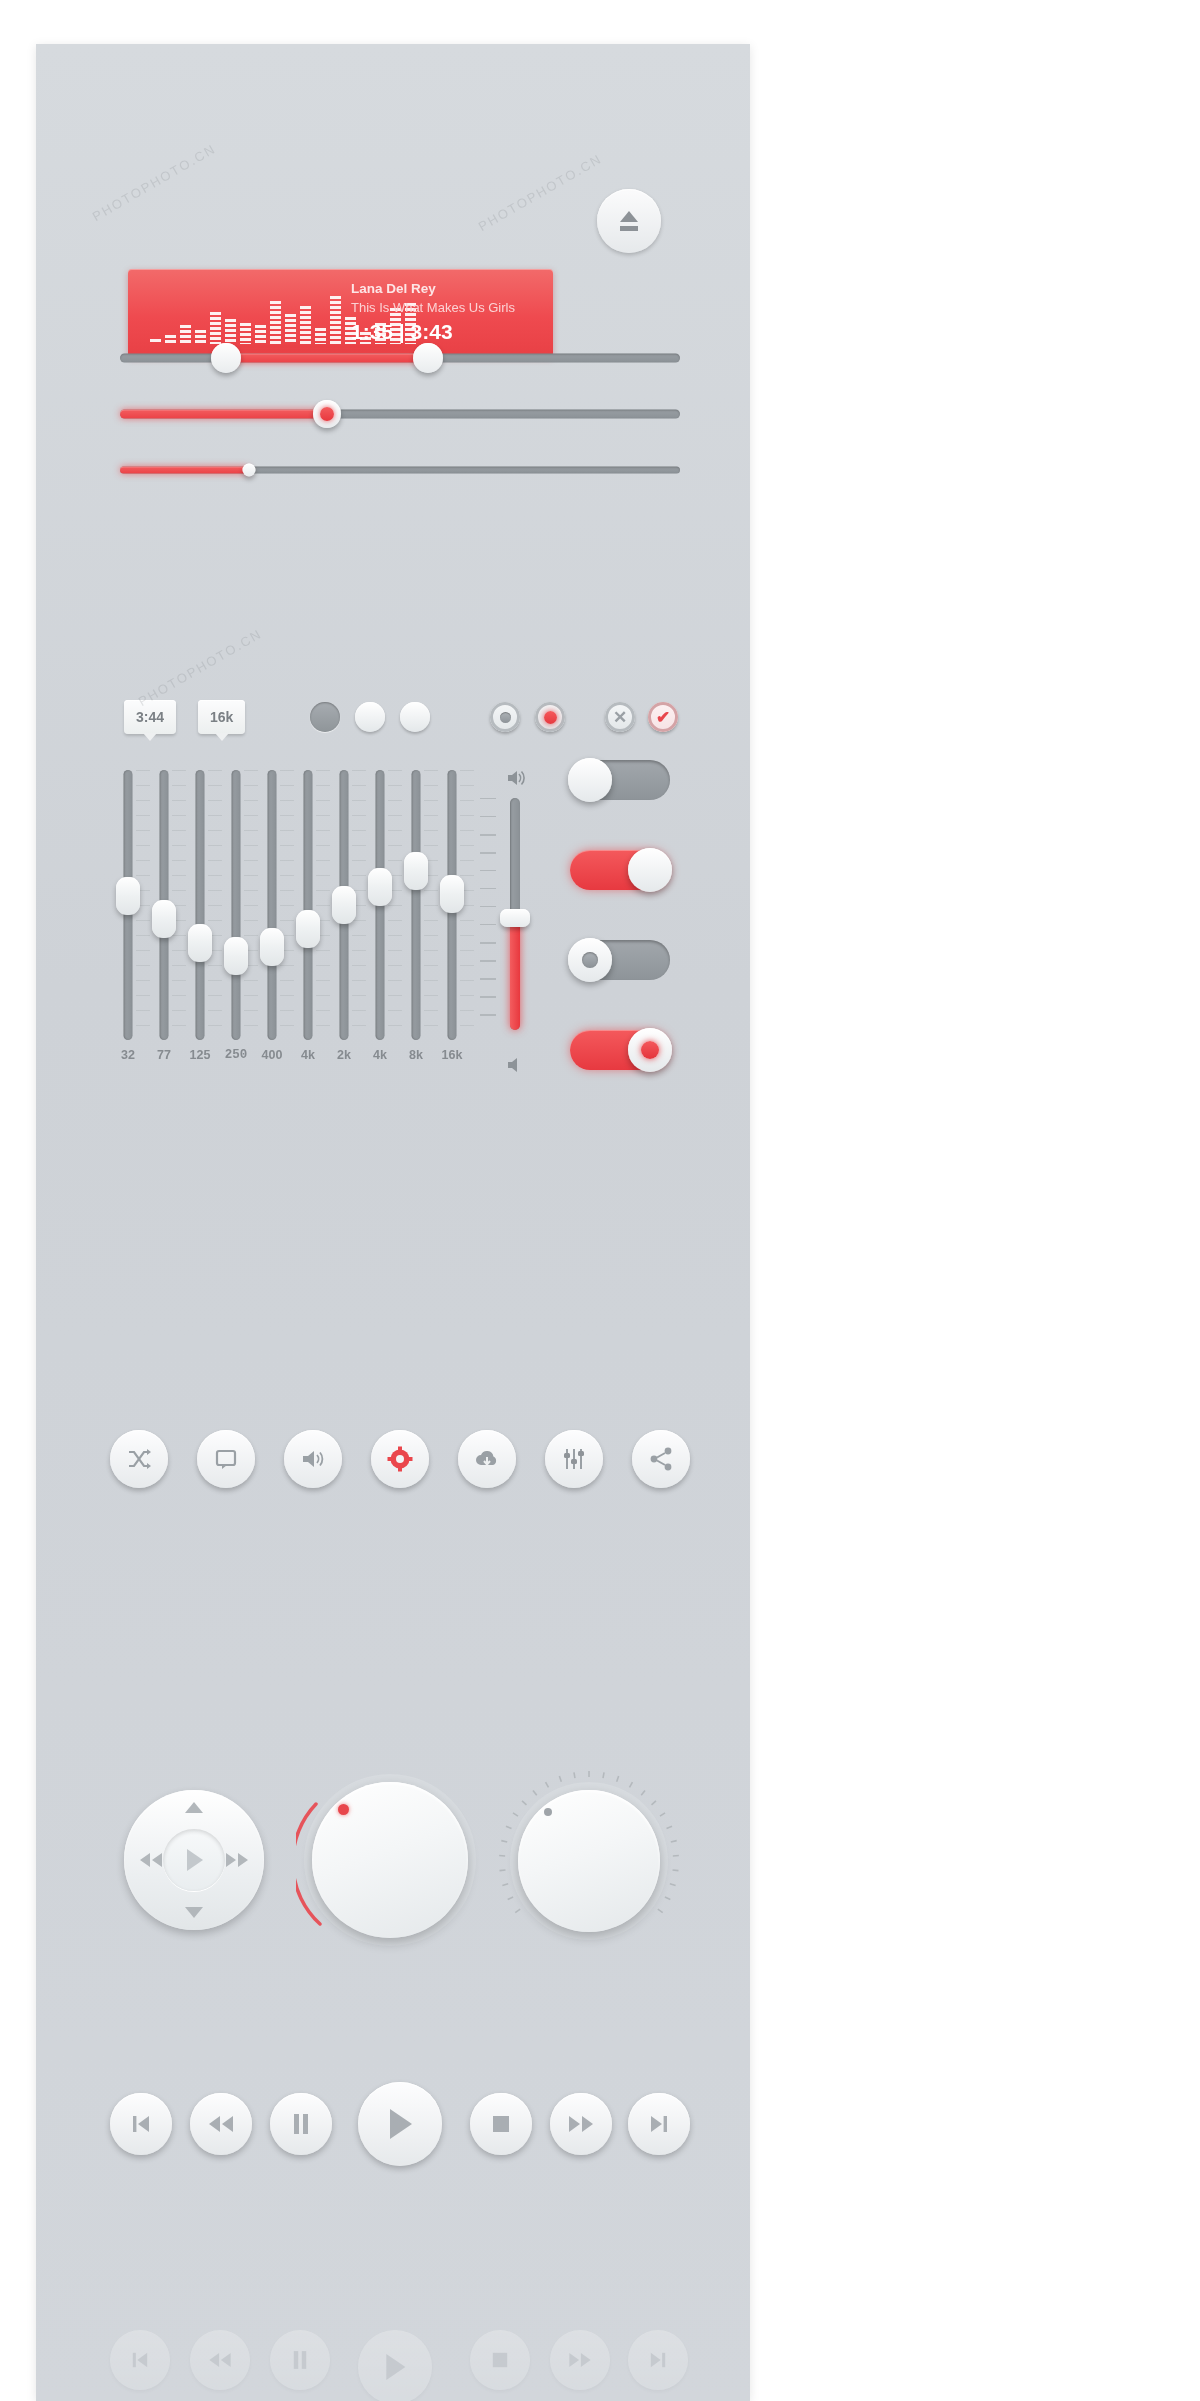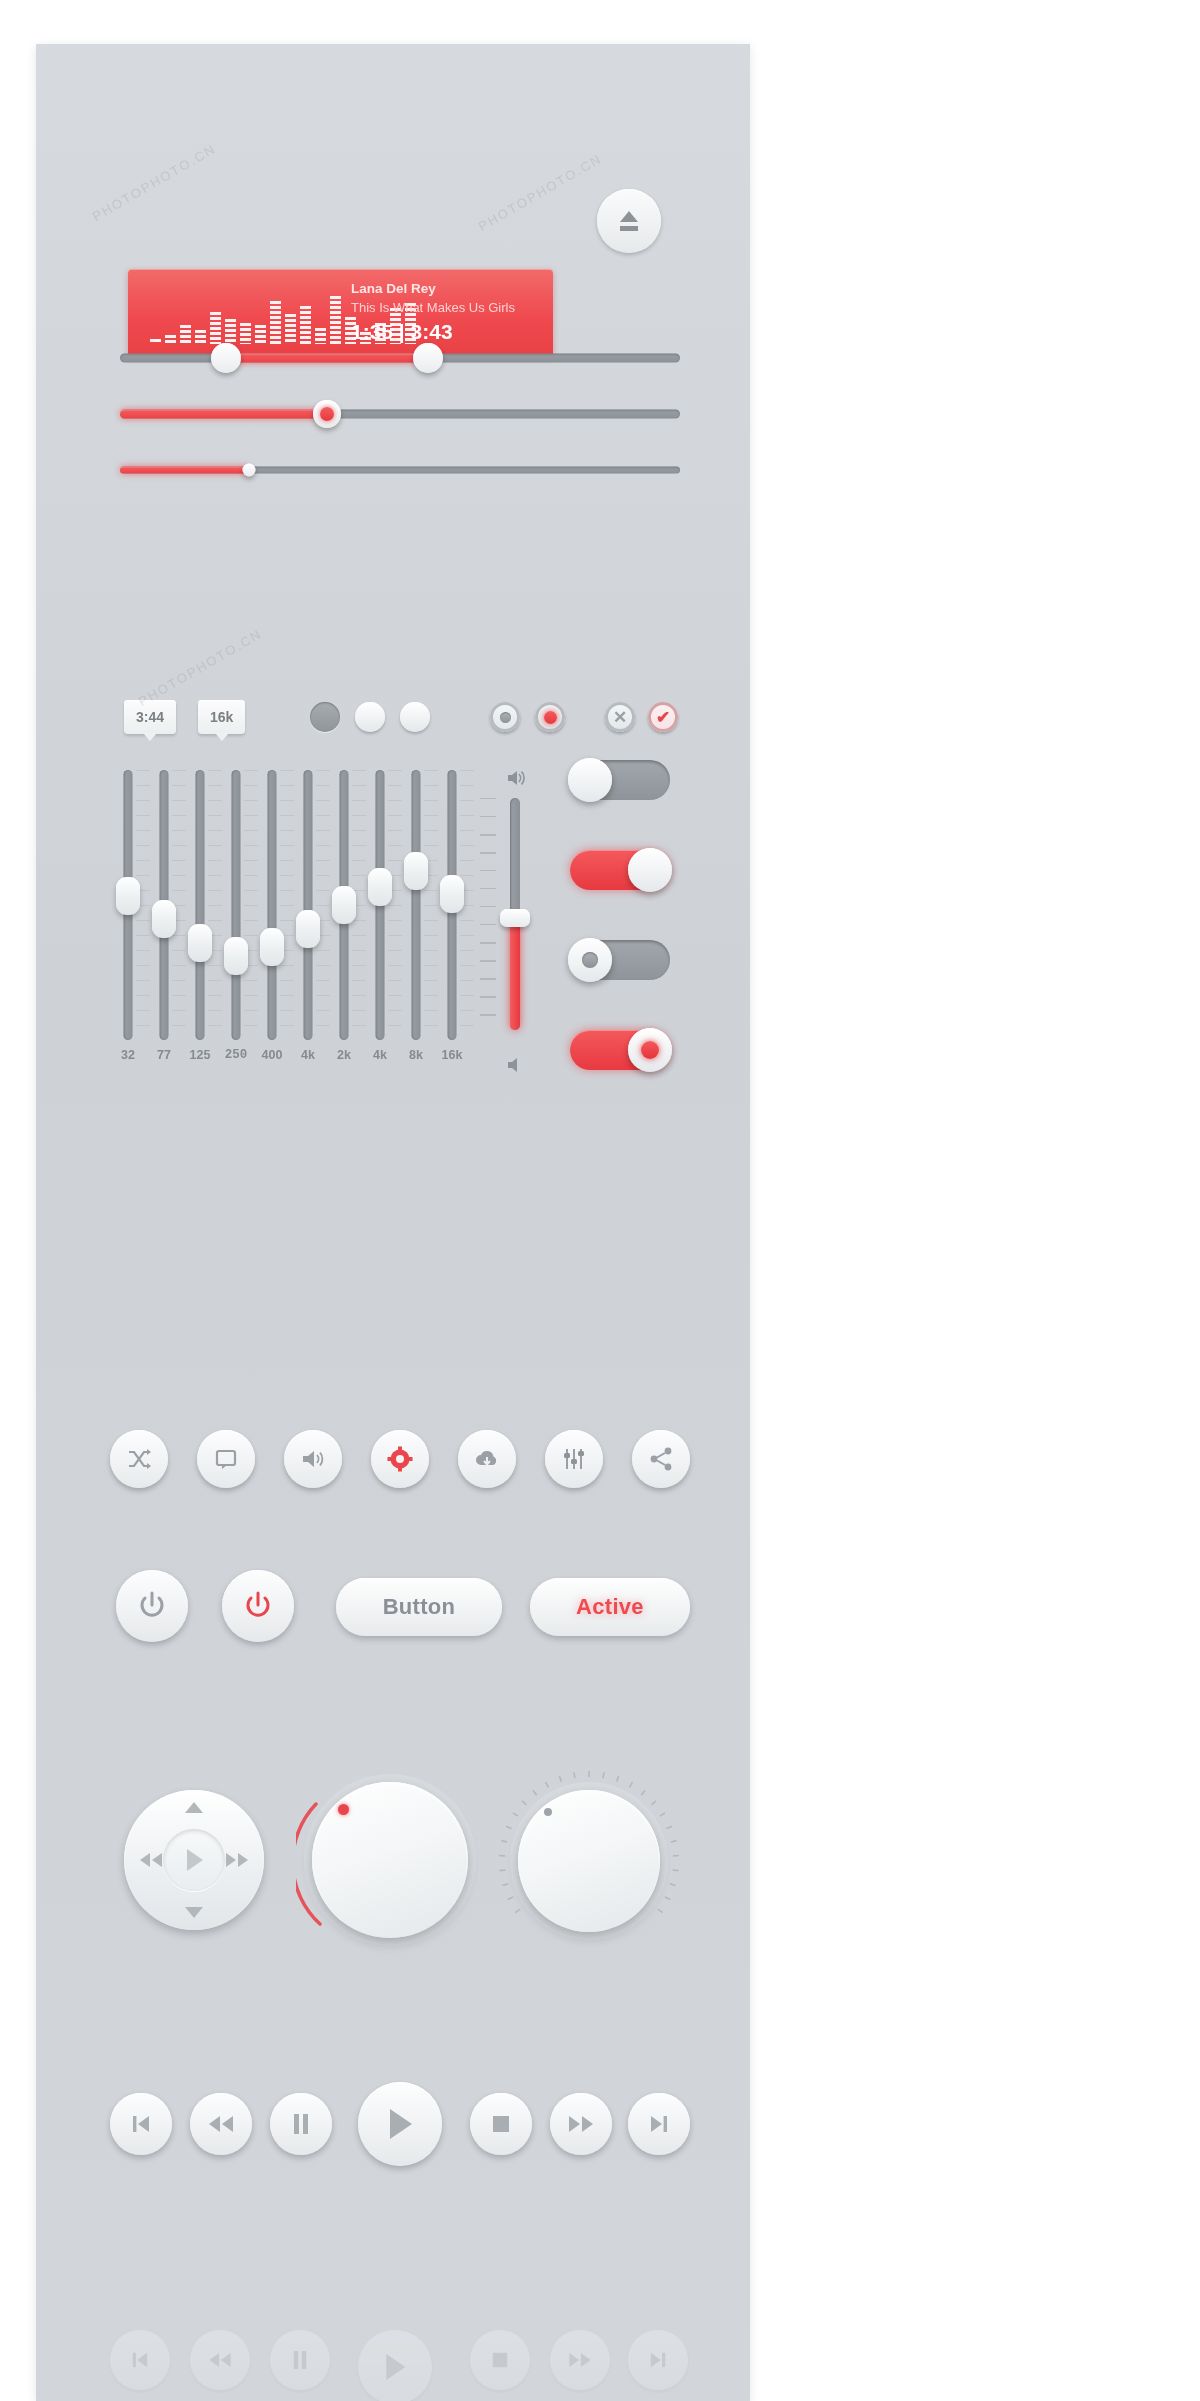--- a/index.html
+++ b/index.html
@@ -502,36 +502,20 @@
             <circle cx="6" cy="12" r="3.4"></circle>
             <circle cx="20" cy="20" r="3.4"></circle>
           </g>
           <g stroke="#9aa0a5" stroke-width="2">
             <path d="M9 10.5l8-4.5M9 13.5l8 4.5"></path>
           </g>
         </svg>
     </div>
   </div>
 
-  <div class="btnrow">
-    <div class="pbtn" style="left:6px">
-      <svg width="28" height="30" viewBox="0 0 28 30">
-          <path d="M7 7a10 10 0 1014 0" stroke="#9aa0a5" stroke-width="3" fill="none" stroke-linecap="round"></path>
-          <path d="M14 2v12" stroke="#9aa0a5" stroke-width="3" stroke-linecap="round"></path>
-        </svg>
-    </div>
-    <div class="pbtn" style="left:112px">
-      <svg width="28" height="30" viewBox="0 0 28 30">
-          <path d="M7 7a10 10 0 1014 0" stroke="#e8464c" stroke-width="3" fill="none" stroke-linecap="round"></path>
-          <path d="M14 2v12" stroke="#e8464c" stroke-width="3" stroke-linecap="round"></path>
-        </svg>
-    </div>
-    <div class="pill n" style="left:226px;width:166px">Button</div>
-    <div class="pill a" style="left:420px;width:160px">Active</div>
-  </div>
 
   <div class="dpad">
     <div class="tri up" style="position:absolute;left:50%;top:12px;transform:translateX(-50%)"></div>
     <div class="tri dn" style="position:absolute;left:50%;bottom:12px;transform:translateX(-50%)"></div>
     <svg style="position:absolute;left:14px;top:50%;transform:translateY(-50%)" width="26" height="18" viewBox="0 0 26 18">
         <path d="M12 2v14L2 9zM24 2v14L14 9z" fill="#b2b7bb"></path>
       </svg>
     <svg style="position:absolute;right:14px;top:50%;transform:translateY(-50%)" width="26" height="18" viewBox="0 0 26 18">
         <path d="M2 2v14l10-7zM14 2v14l10-7z" fill="#b2b7bb"></path>
       </svg>

